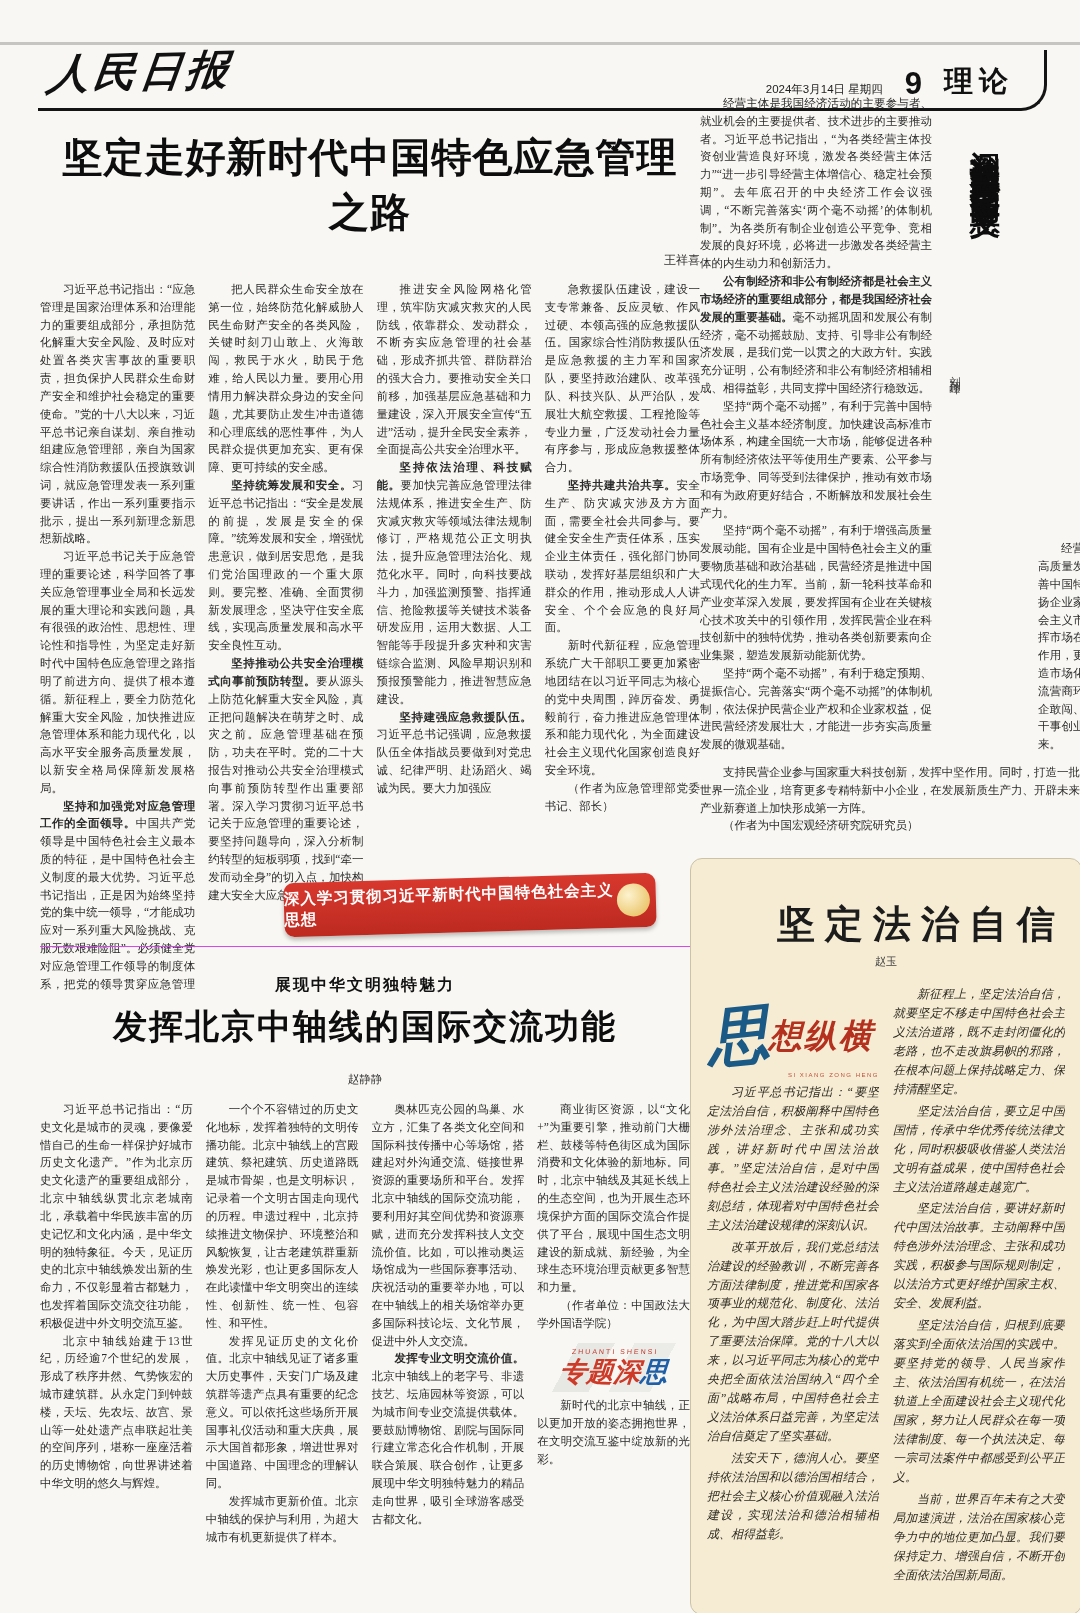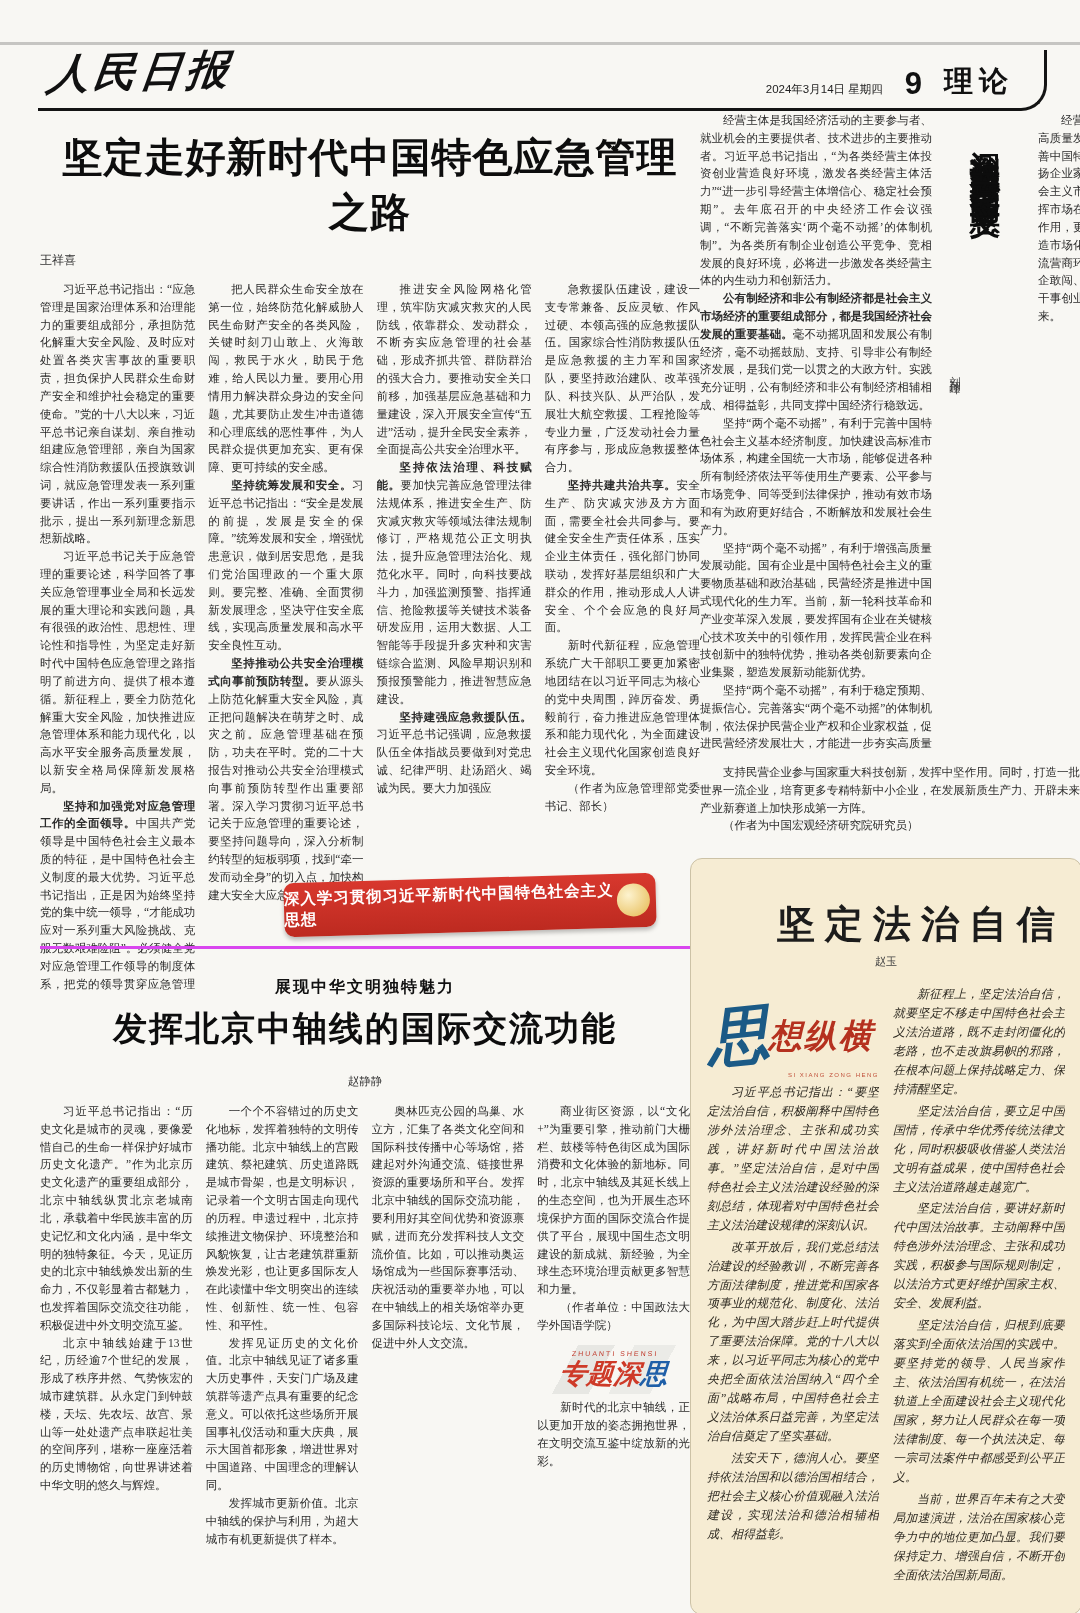--- a/index.html
+++ b/index.html
@@ -19,49 +19,49 @@
 
   
   .col p,.ra p,.sx-col p{margin:0;text-indent:2em;}
   .col p b, .ra p b{font-family:"Liberation Sans",sans-serif;}
   .endnote{font-weight:400;}
 
   
   .main-article{position:absolute;left:40px;top:124px;width:660px;height:818px;}
   .main-title{margin:6px 4px 0;text-align:center;font-family:"Liberation Sans",sans-serif;
               font-weight:900;font-size:40px;letter-spacing:1px;color:#0d0d0d;}
-  .byline{text-align:left;font-size:12px;margin:12px 0 12px;color:#333;font-family:Liberation Serif, serif;}
+  .byline{text-align:right;font-size:12px;margin:12px 0 12px;color:#333;font-family:Liberation Serif, serif;}
   .cols{display:flex;gap:13px;}
   .col{flex:1;overflow:hidden;text-align:justify;font-size:11.5px;line-height:1.55;}
   #main-cols .col:nth-child(1){height:710px;}
   #main-cols .col:nth-child(2),#main-cols .col:nth-child(3),#main-cols .col:nth-child(4){height:642px;}
 
   .banner{position:absolute;left:244px;top:754px;width:372px;height:54px;border-radius:10px;
           background:linear-gradient(180deg,#d8382e,#bd2a20);transform:rotate(-1.6deg);
           display:flex;align-items:center;justify-content:center;color:#fff;font-weight:900;
           font-size:15.5px;letter-spacing:1px;font-family:"Liberation Sans",sans-serif;
           box-shadow:0 3px 4px rgba(0,0,0,.25);padding-right:30px;box-sizing:border-box;}
   .banner-seal{position:absolute;right:6px;top:10px;width:33px;height:33px;border-radius:50%;
           background:radial-gradient(circle at 35% 35%,#fdf3cf,#e5b84e);}
 
   
   .right-article{position:absolute;left:700px;top:112px;width:380px;height:746px;font-size:11.5px;line-height:1.55;}
-  .ra-flex{display:flex;gap:14px;height:642px;}
+  .ra-flex{display:flex;gap:14px;height:642px;align-items:flex-end;}
   .ra-left{width:248px;overflow:hidden;text-align:justify;}
   .ra-title-wrap{position:relative;width:78px;height:100%;}
   .ra-title{writing-mode:vertical-rl;margin:16px auto 0;height:615px;font-size:30px;line-height:1;
             font-weight:900;letter-spacing:3px;font-family:"Liberation Sans",sans-serif;color:#0d0d0d;}
   .ra-author{position:absolute;left:0;top:255px;writing-mode:vertical-rl;font-size:11px;letter-spacing:4px;color:#333;}
   .ra-sliver{width:42px;overflow:hidden;}
   .ra-sliver-inner{width:152px;text-align:justify;}
   .ra-bottom{margin-top:10px;text-align:justify;overflow:hidden;height:84px;}
 
   
   .middle-article{position:absolute;left:40px;top:946px;width:650px;height:667px;
-                  border-top:3px solid #d946ef;box-sizing:border-box;}
+                  border-top:1px solid #d946ef;box-sizing:border-box;}
   .kicker{text-align:center;font-weight:700;font-size:16px;letter-spacing:2px;
           font-family:"Liberation Sans",sans-serif;margin:28px 0 8px;color:#111;}
   .mid-title{margin:0;text-align:center;font-size:34px;font-weight:900;letter-spacing:2px;color:#0d0d0d;}
   .mid-byline{text-align:center;font-size:11.5px;margin:22px 0 14px;color:#333;}
   #mid-cols{display:flex;gap:13px;height:496px;}
   #mid-cols .col{height:100%;}
   #mid-col4{display:flex;flex-direction:column;}
   .zhuanti{margin:10px auto 6px;text-align:center;width:130px;padding:4px 0;transform:skewX(-4deg);
            background:linear-gradient(115deg,transparent 18%,#e7e7e3 18%,#e7e7e3 42%,transparent 42%,transparent 55%,#ebebe7 55%,#ebebe7 82%,transparent 82%);}
   .zt-small{font-size:7px;color:#c0392b;letter-spacing:2px;font-family:"Liberation Sans",sans-serif;}
@@ -166,20 +166,21 @@
           <p>习近平总书记指出：“历史文化是城市的灵魂，要像爱惜自己的生命一样保护好城市历史文化遗产。”作为北京历史文化遗产的重要组成部分，北京中轴线纵贯北京老城南北，承载着中华民族丰富的历史记忆和文化内涵，是中华文明的独特象征。今天，见证历史的北京中轴线焕发出新的生命力，不仅彰显着古都魅力，也发挥着国际交流交往功能，积极促进中外文明交流互鉴。</p>
           <p>北京中轴线始建于13世纪，历经逾7个世纪的发展，形成了秩序井然、气势恢宏的城市建筑群。从永定门到钟鼓楼，天坛、先农坛、故宫、景山等一处处遗产点串联起壮美的空间序列，堪称一座座活着的历史博物馆，向世界讲述着中华文明的悠久与辉煌。</p>
         </div>
       <div class="col" id="mid-col2">
           <p>一个个不容错过的历史文化地标，发挥着独特的文明传播功能。北京中轴线上的宫殿建筑、祭祀建筑、历史道路既是城市骨架，也是文明标识，记录着一个文明古国走向现代的历程。申遗过程中，北京持续推进文物保护、环境整治和风貌恢复，让古老建筑群重新焕发光彩，也让更多国际友人在此读懂中华文明突出的连续性、创新性、统一性、包容性、和平性。</p>
           <p>发挥见证历史的文化价值。北京中轴线见证了诸多重大历史事件，天安门广场及建筑群等遗产点具有重要的纪念意义。可以依托这些场所开展国事礼仪活动和重大庆典，展示大国首都形象，增进世界对中国道路、中国理念的理解认同。</p>
           <p>发挥城市更新价值。北京中轴线的保护与利用，为超大城市有机更新提供了样本。</p>
         </div>
       <div class="col" id="mid-col3">
           <p>奥林匹克公园的鸟巢、水立方，汇集了各类文化空间和国际科技传播中心等场馆，搭建起对外沟通交流、链接世界资源的重要场所和平台。发挥北京中轴线的国际交流功能，要利用好其空间优势和资源禀赋，进而充分发挥科技人文交流价值。比如，可以推动奥运场馆成为一些国际赛事活动、庆祝活动的重要举办地，可以在中轴线上的相关场馆举办更多国际科技论坛、文化节展，促进中外人文交流。</p>
+          <p><b>发挥专业文明交流价值。</b>北京中轴线上的老字号、非遗技艺、坛庙园林等资源，可以为城市间专业交流提供载体。要鼓励博物馆、剧院与国际同行建立常态化合作机制，开展联合策展、联合创作，让更多展现中华文明独特魅力的精品走向世界，吸引全球游客感受古都文化。</p>
         </div>
       <div class="col" id="mid-col4">
         <div id="mid-col4-text">
             <p>商业街区资源，以“文化+”为重要引擎，推动前门大栅栏、鼓楼等特色街区成为国际消费和文化体验的新地标。同时，北京中轴线及其延长线上的生态空间，也为开展生态环境保护方面的国际交流合作提供了平台，展现中国生态文明建设的新成就、新经验，为全球生态环境治理贡献更多智慧和力量。</p>
           </div>
         <p class="endnote">（作者单位：中国政法大学外国语学院）</p>
         <div class="zhuanti">
           <div class="zt-small">ZHUANTI SHENSI</div>
           <div class="zt-big"><span class="zt-red">专题深</span><span class="zt-blue">思</span></div>
         </div>

